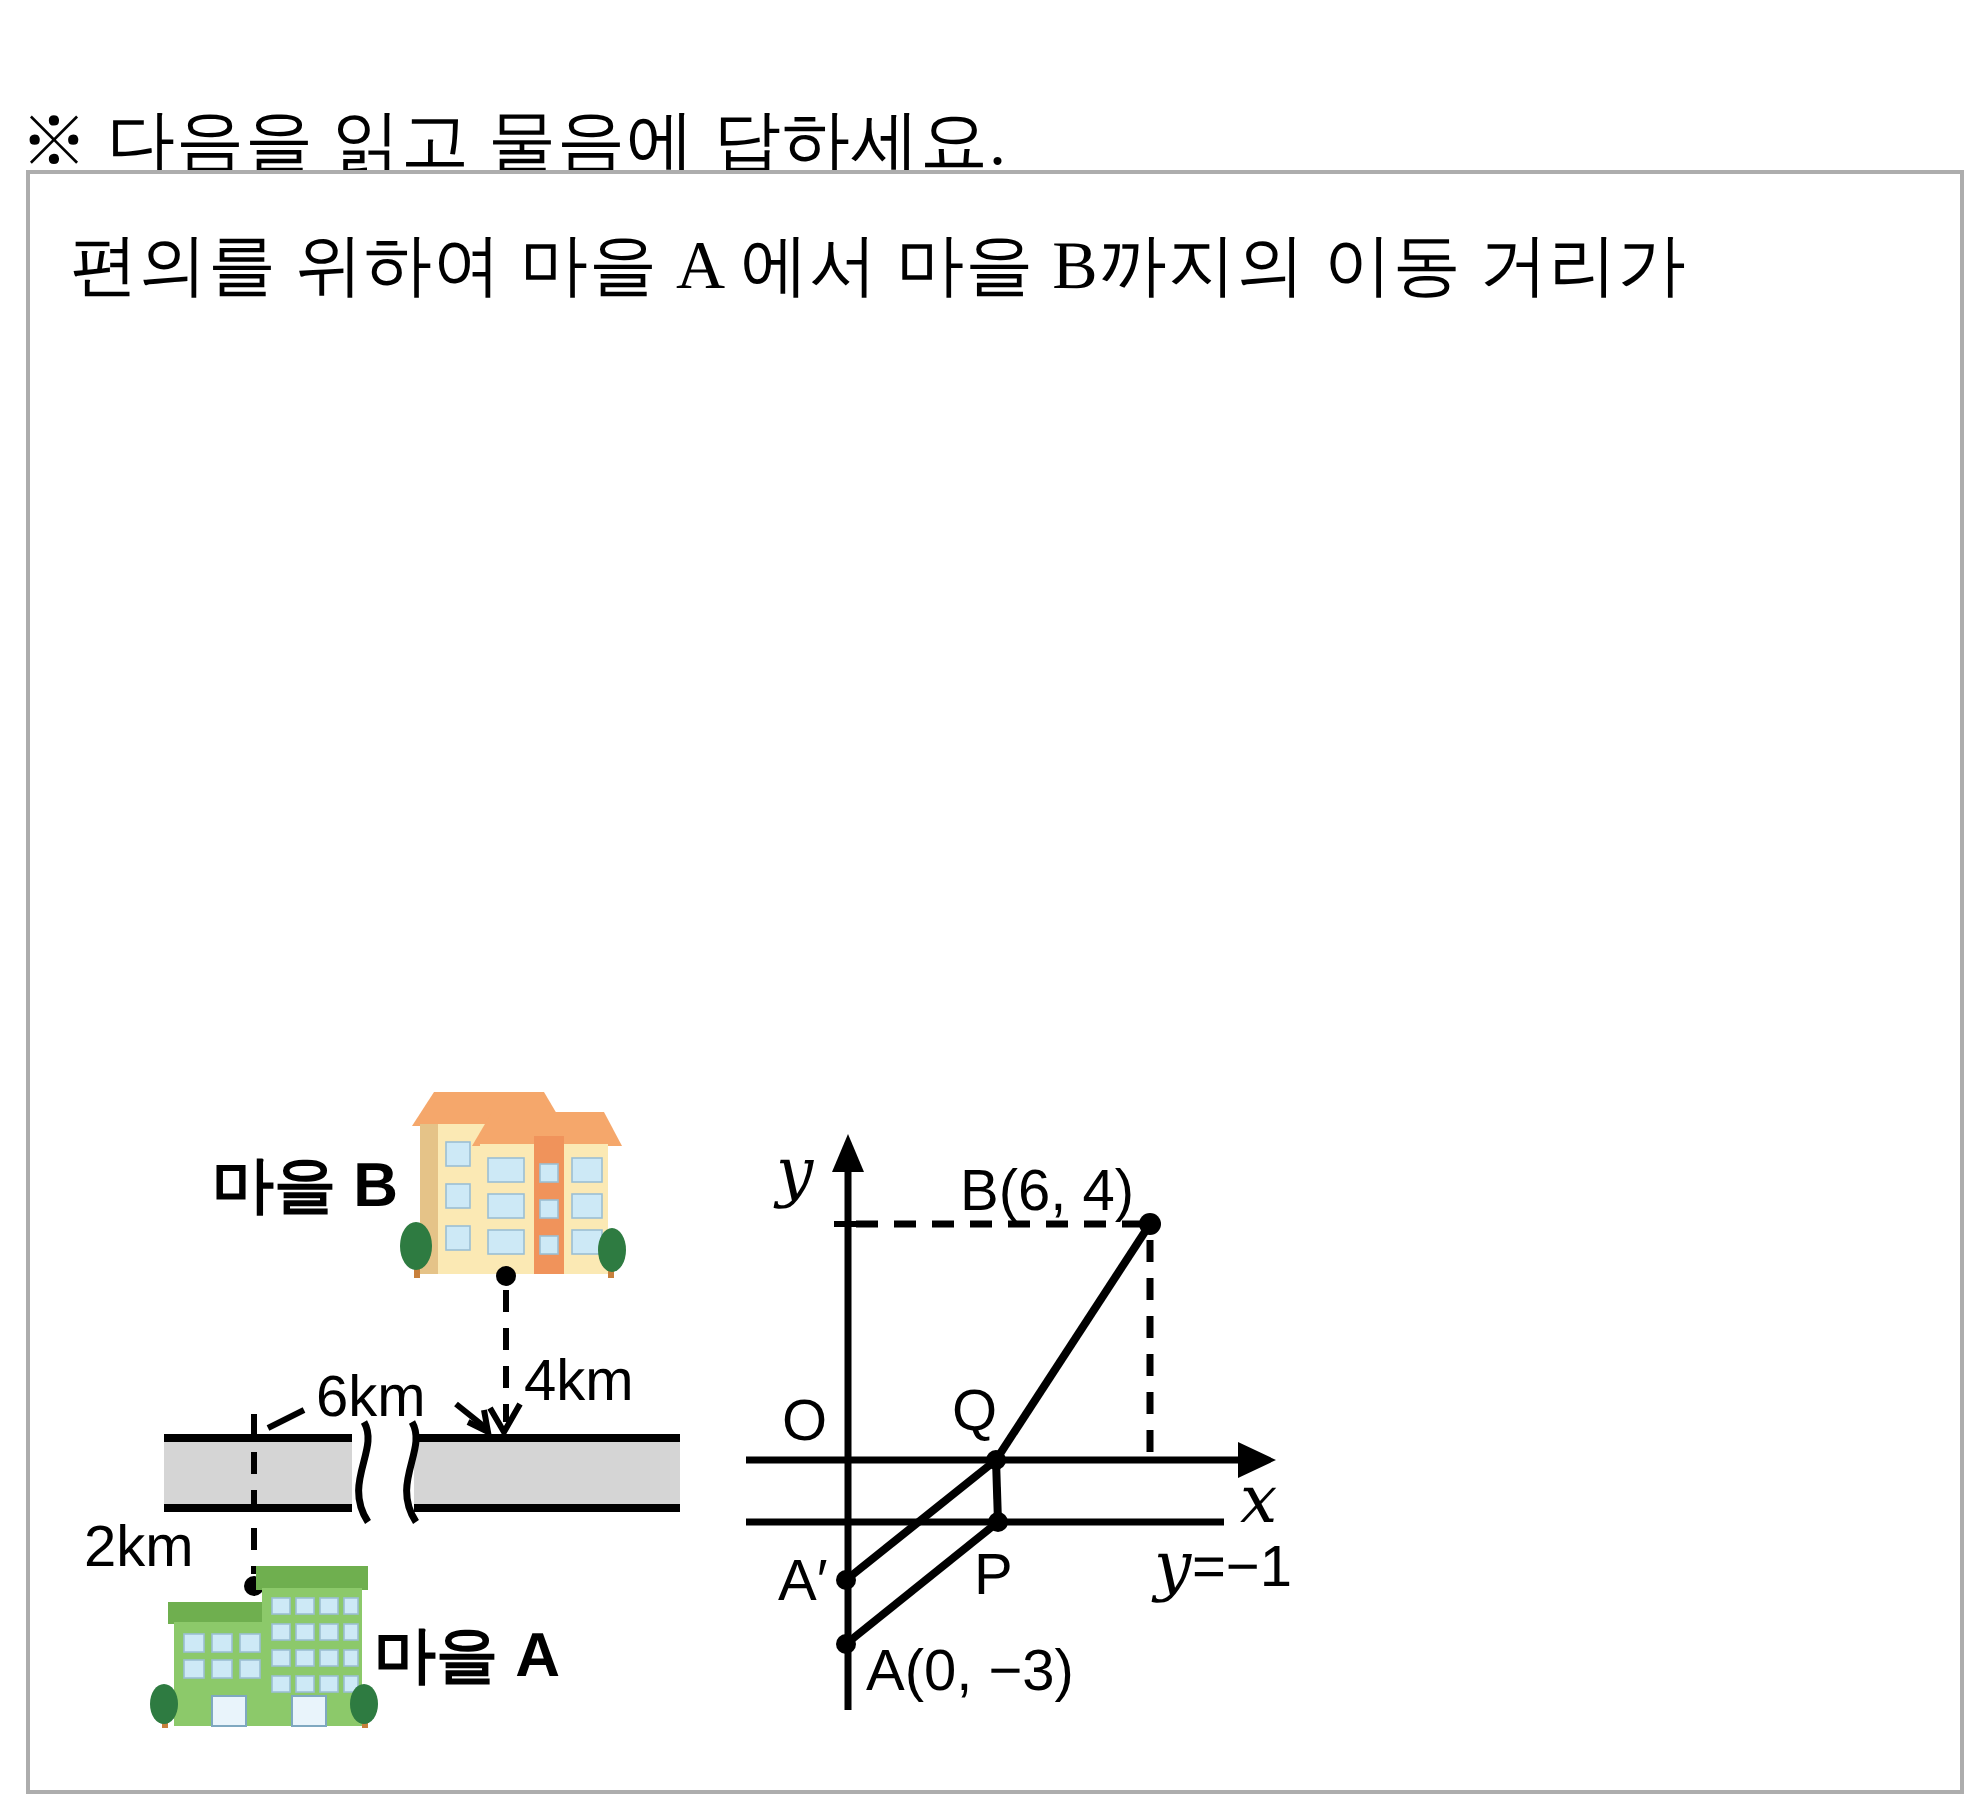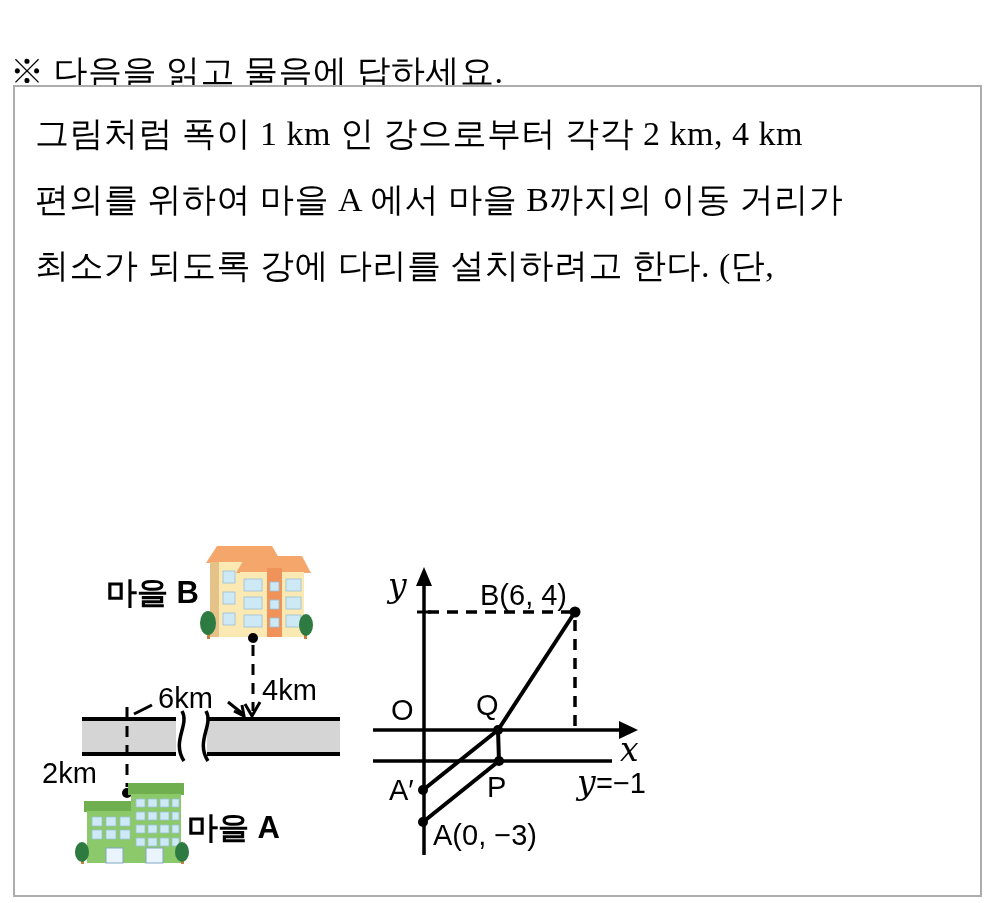--- a/index.html
+++ b/index.html
@@ -40,23 +40,21 @@
   .door{fill:#E9F4FB;stroke:#7FA8C0;stroke-width:1px;}
   .trunk{fill:#C8803C;stroke:none;}
 </style>
 </head>
 <body>
 
 <div class="header-line">※ 다음을 읽고 물음에 답하세요.</div>
 
 <div class="problem-box">
   <div class="problem-text">
-    <div>그림처럼 폭이 1 km 인 강으로부터 각각 2 km, 4 km</div>
     <div>편의를 위하여 마을 A 에서 마을 B까지의 이동 거리가</div>
-    <div>최소가 되도록 강에 다리를 설치하려고 한다. (단,</div>
   </div>
 </div>
 
 <svg id="village-svg" width="360" height="350" viewBox="0 0 360 350">
 
   <g>
     <g fill="#F5A76B">
       <polygon points="176,28 187,11 242,11 252,28"></polygon>
     </g>
     <rect x="180" y="27" width="58" height="75" fill="#FBE9B4"></rect>

